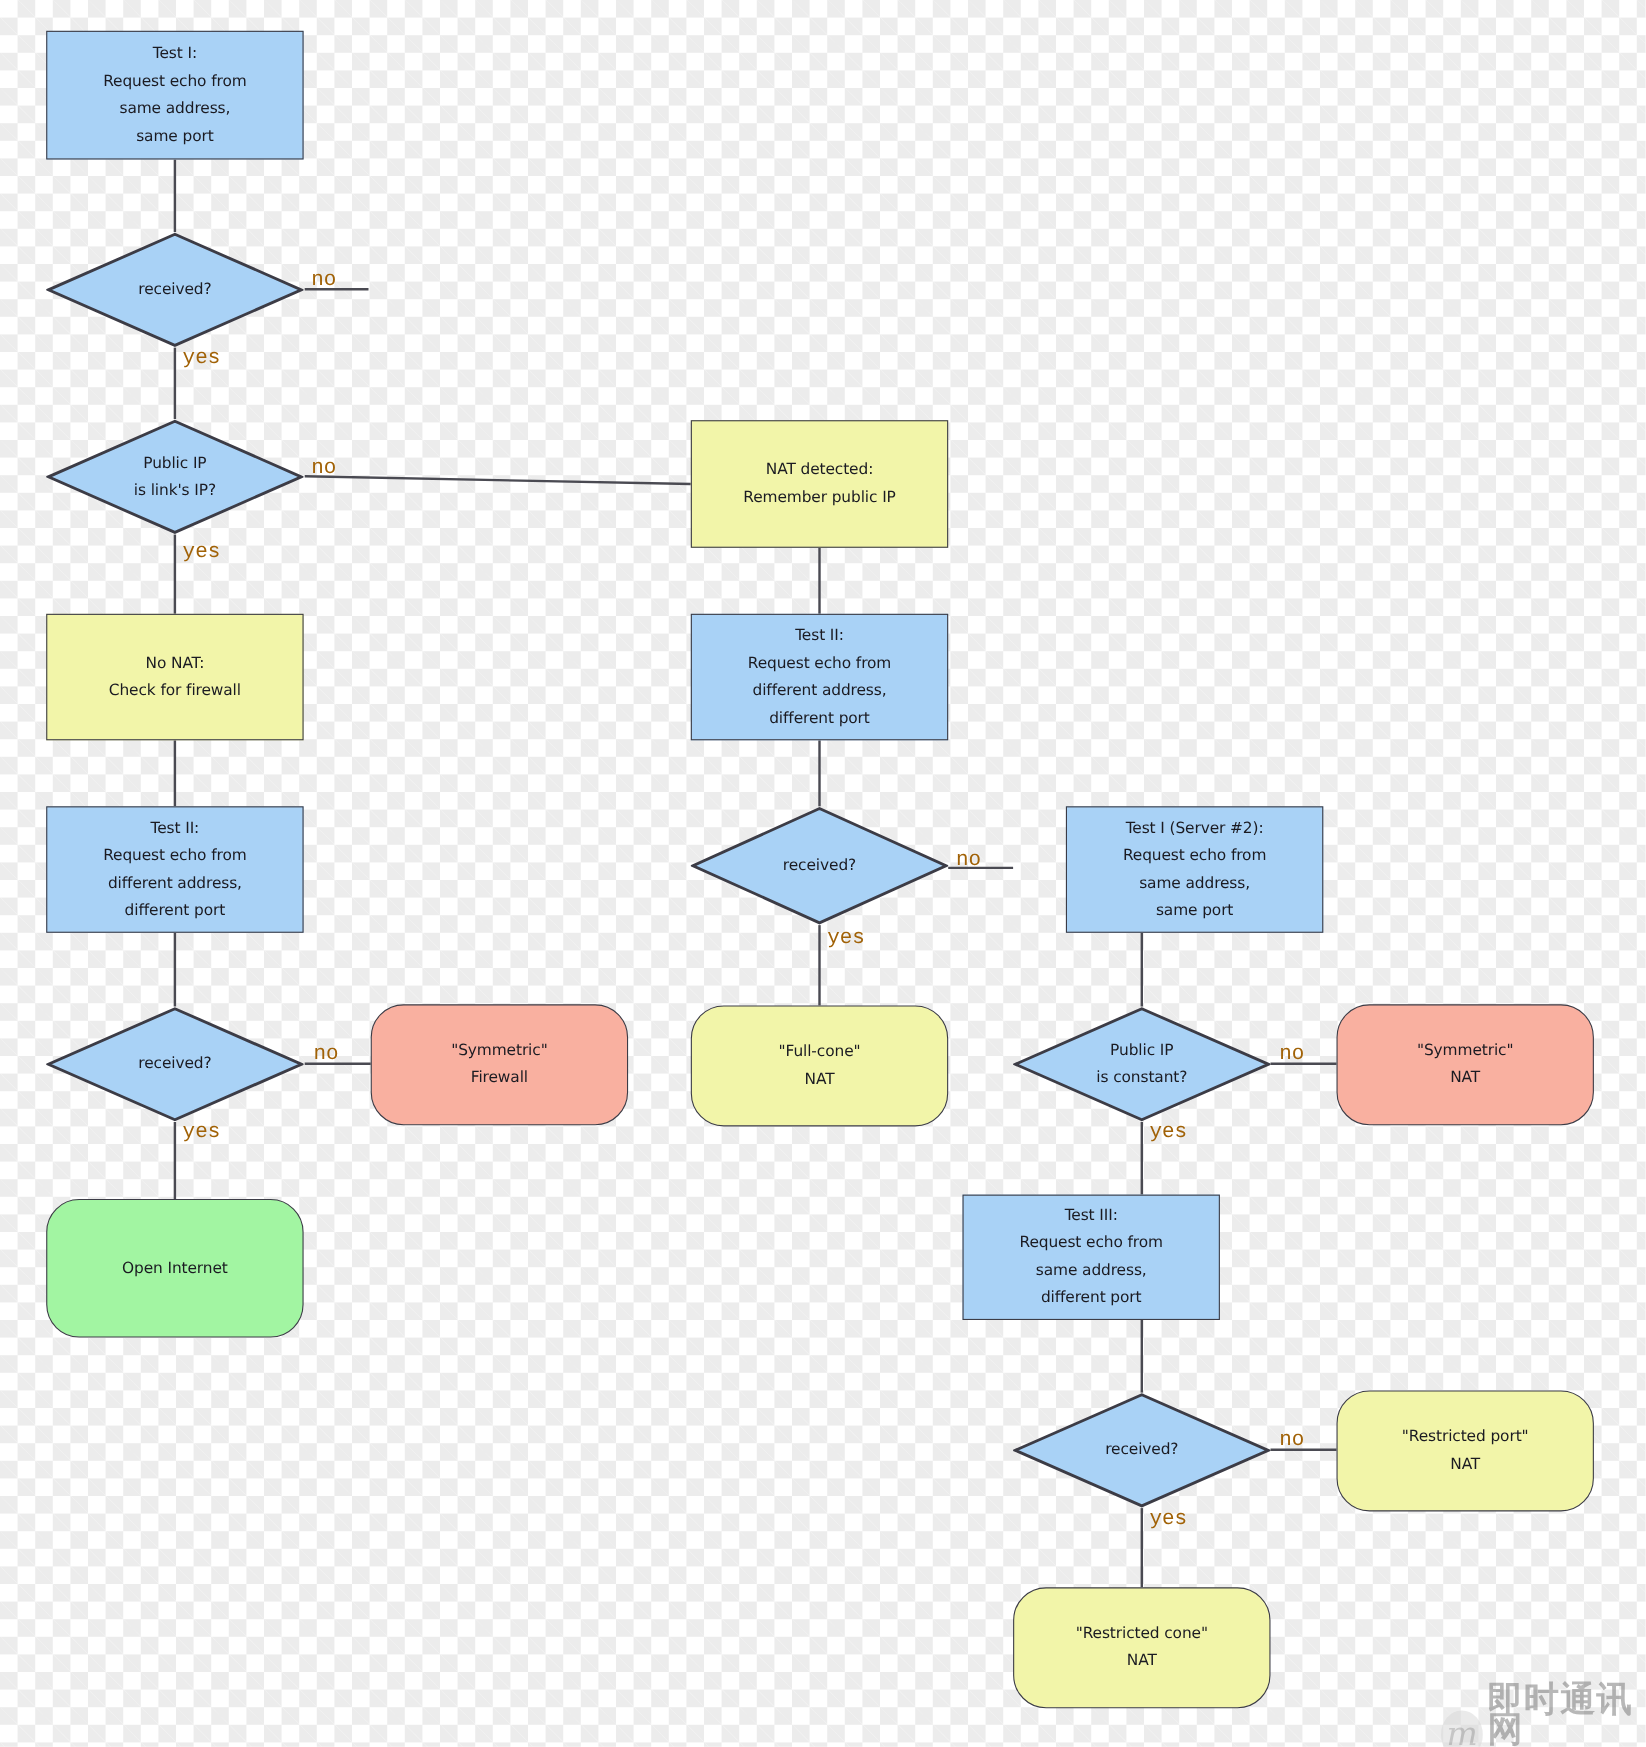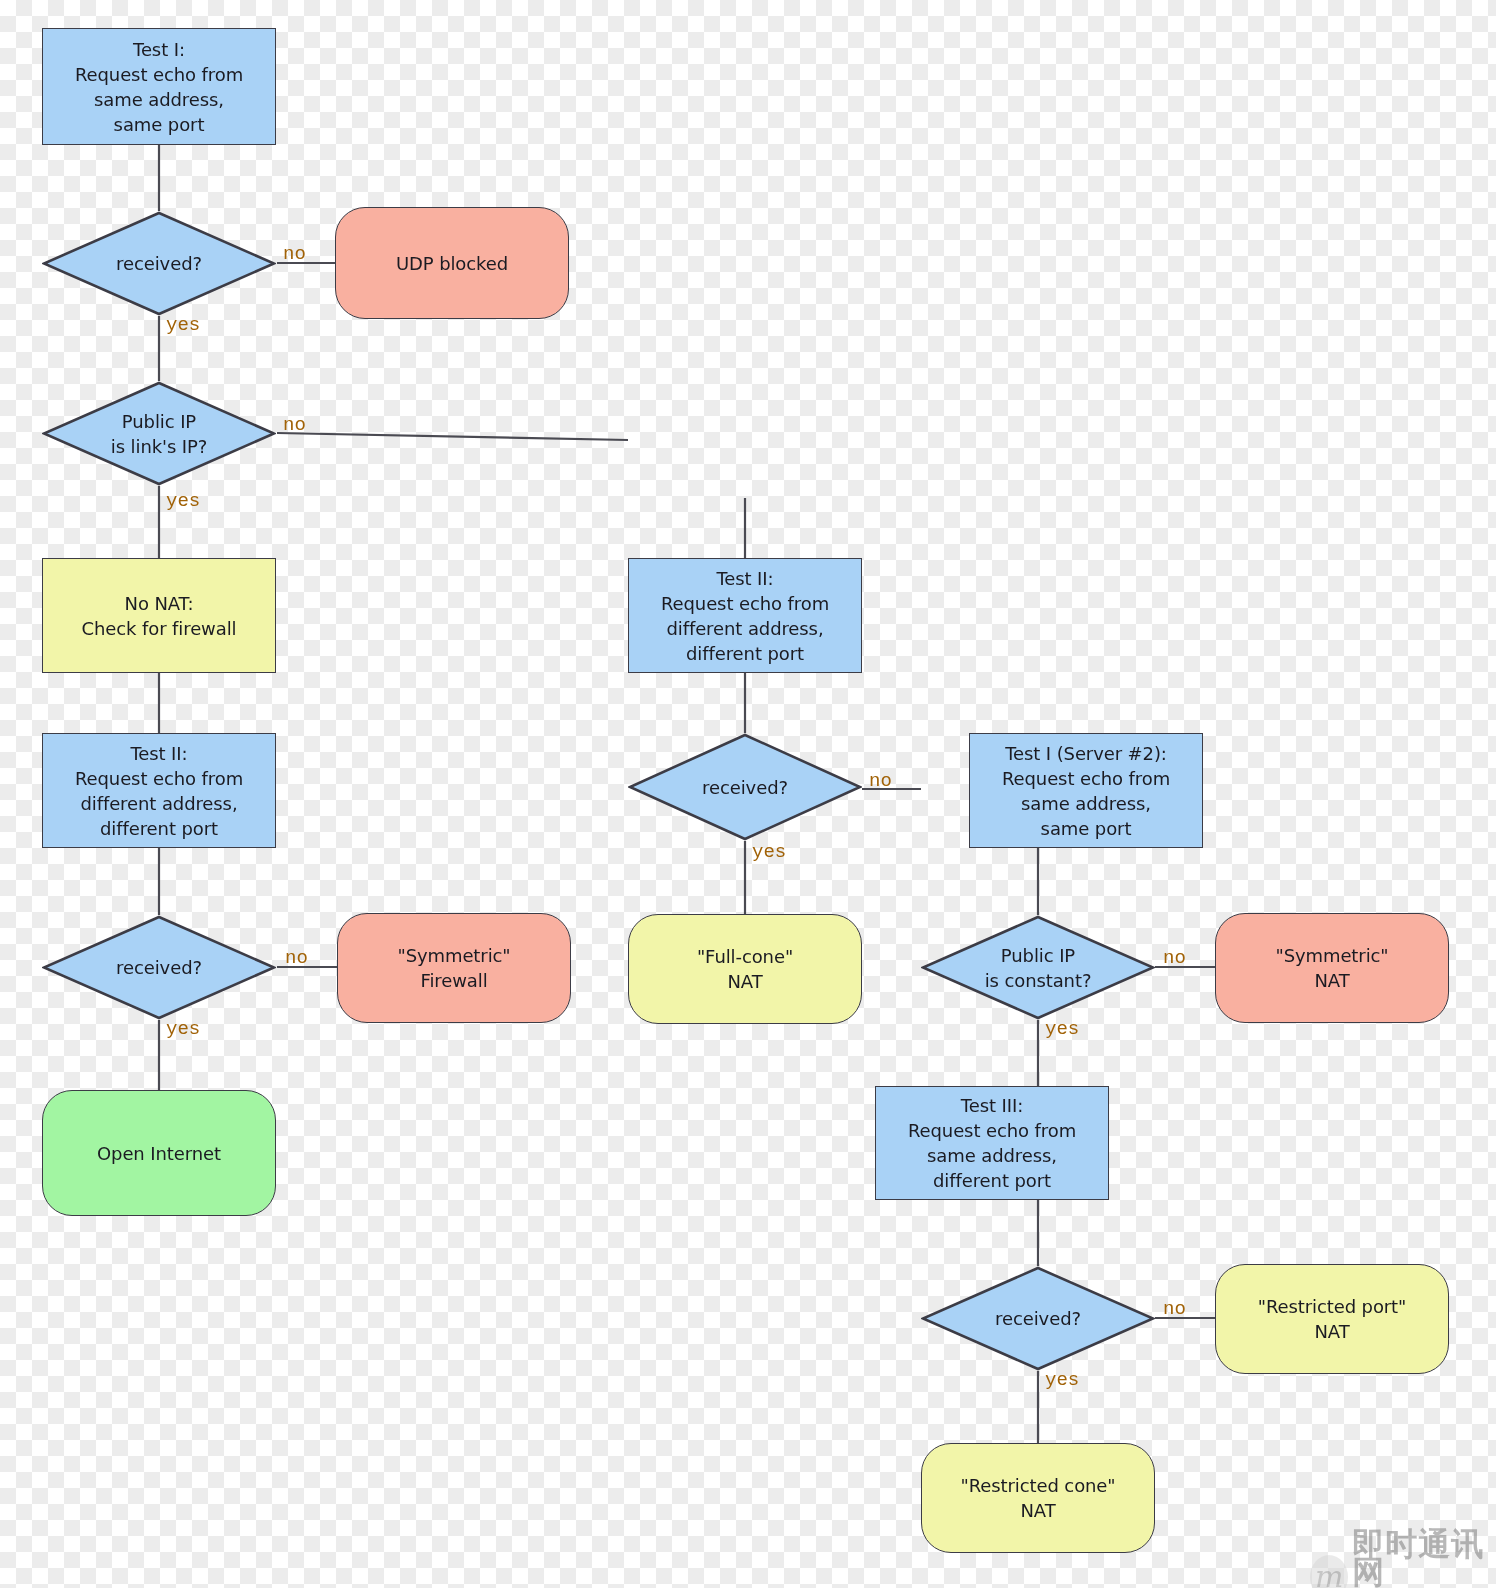--- a/index.html
+++ b/index.html
@@ -31,21 +31,21 @@
     pointer-events: none;
   }
   .node {
     position: absolute;
     box-sizing: border-box;
     display: flex;
     align-items: center;
     justify-content: center;
     text-align: center;
     color: #1b1b22;
-    font-size: 18px;
+    font-size: 14px;
     line-height: 25px;
     white-space: pre-line;
     letter-spacing: -0.1px;
   }
   .node.rect {
     border: 1.6px solid #3c3c46;
   }
   .node.rounded {
     border: 1.6px solid #3c3c46;
     border-radius: 30px;
@@ -170,32 +170,33 @@
 same port</span>
   </div>
 
   <div class="node diamond" style="left:42px; top:211px; width:234px; height:105px;">
     <svg class="dshape" viewBox="0 0 234 105" preserveAspectRatio="none">
       <polygon points="117,2 232,52.5 117,103 2,52.5" fill="#a9d2f6" stroke="#3c3c46" stroke-width="2.6" vector-effect="non-scaling-stroke"></polygon>
     </svg>
     <span class="dlabel">received?</span>
   </div>
 
-  <div class="node rounded" style="left:335px; top:207px; width:234px; height:112px; background:#f9b0a0;">
-    <span>UDP blocked</span>
-  </div>
 
   <div class="node diamond" style="left:42px; top:381px; width:234px; height:105px;">
     <svg class="dshape" viewBox="0 0 234 105" preserveAspectRatio="none">
       <polygon points="117,2 232,52.5 117,103 2,52.5" fill="#a9d2f6" stroke="#3c3c46" stroke-width="2.6" vector-effect="non-scaling-stroke"></polygon>
     </svg>
     <span class="dlabel">Public IP
 is link's IP?</span>
   </div>
 
+  <div class="node rect" style="left:628px; top:382px; width:234px; height:116px; background:#f2f5a9;">
+    <span>NAT detected:
+Remember public IP</span>
+  </div>
 
   <div class="node rect" style="left:42px; top:558px; width:234px; height:115px; background:#f2f5a9;">
     <span>No NAT:
 Check for firewall</span>
   </div>
 
   <div class="node rect" style="left:42px; top:733px; width:234px; height:115px; background:#a9d2f6;">
     <span>Test II:
 Request echo from
 different address,

